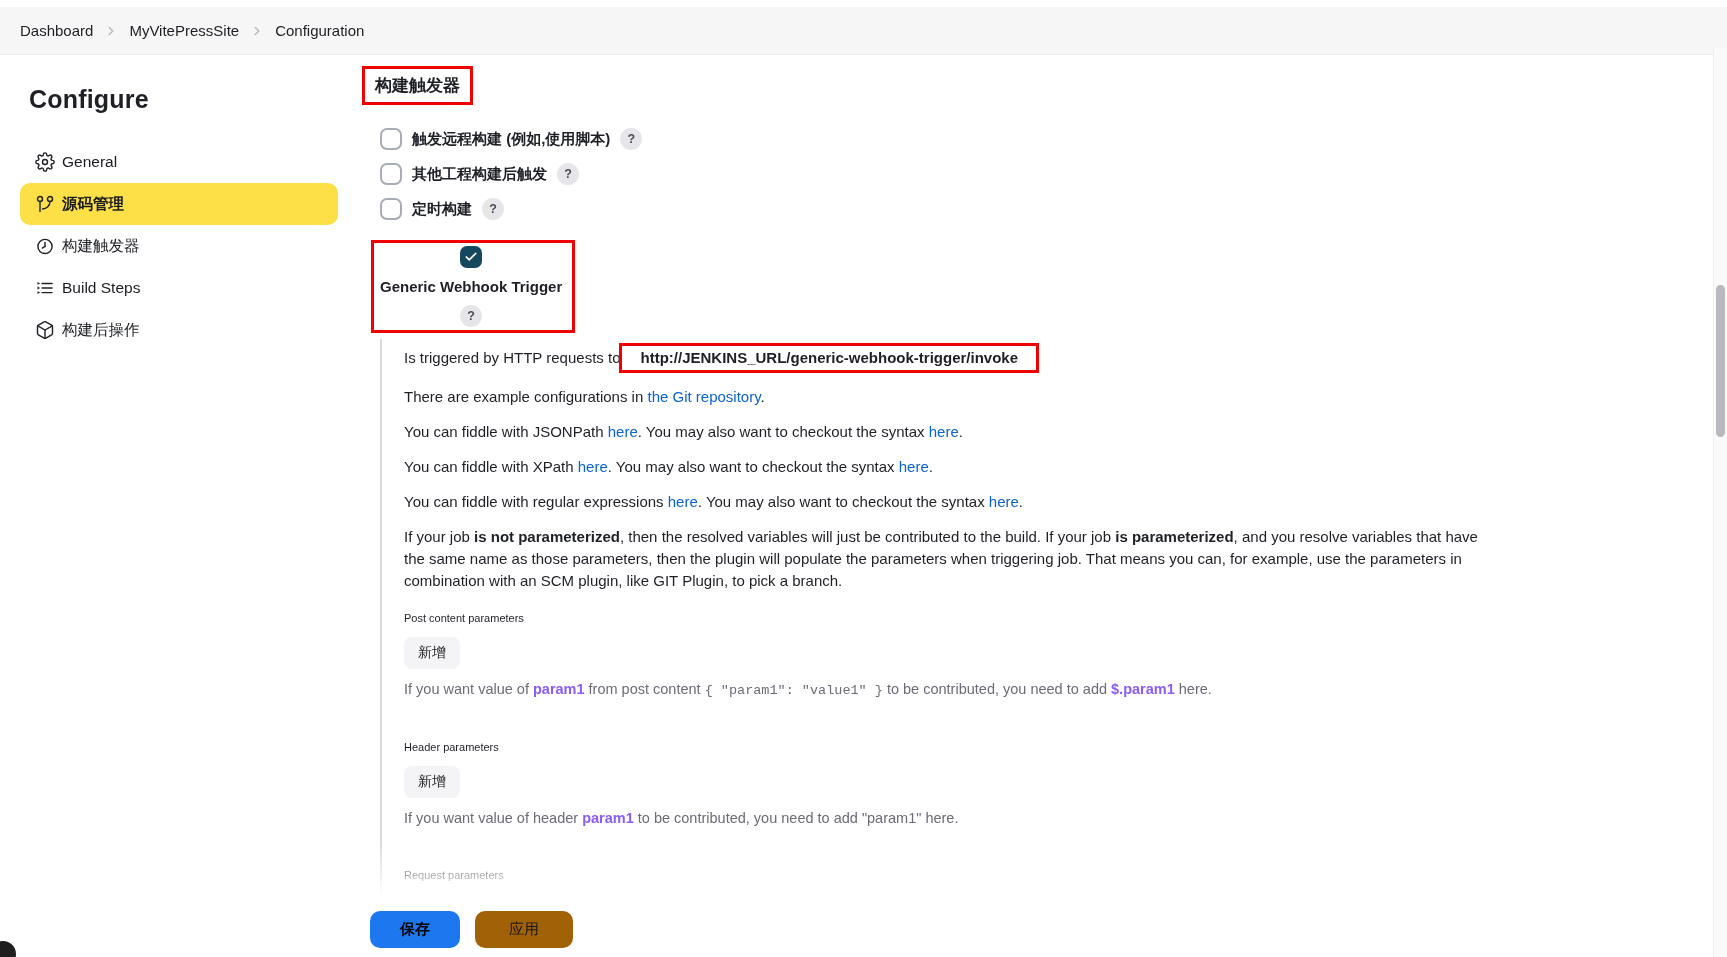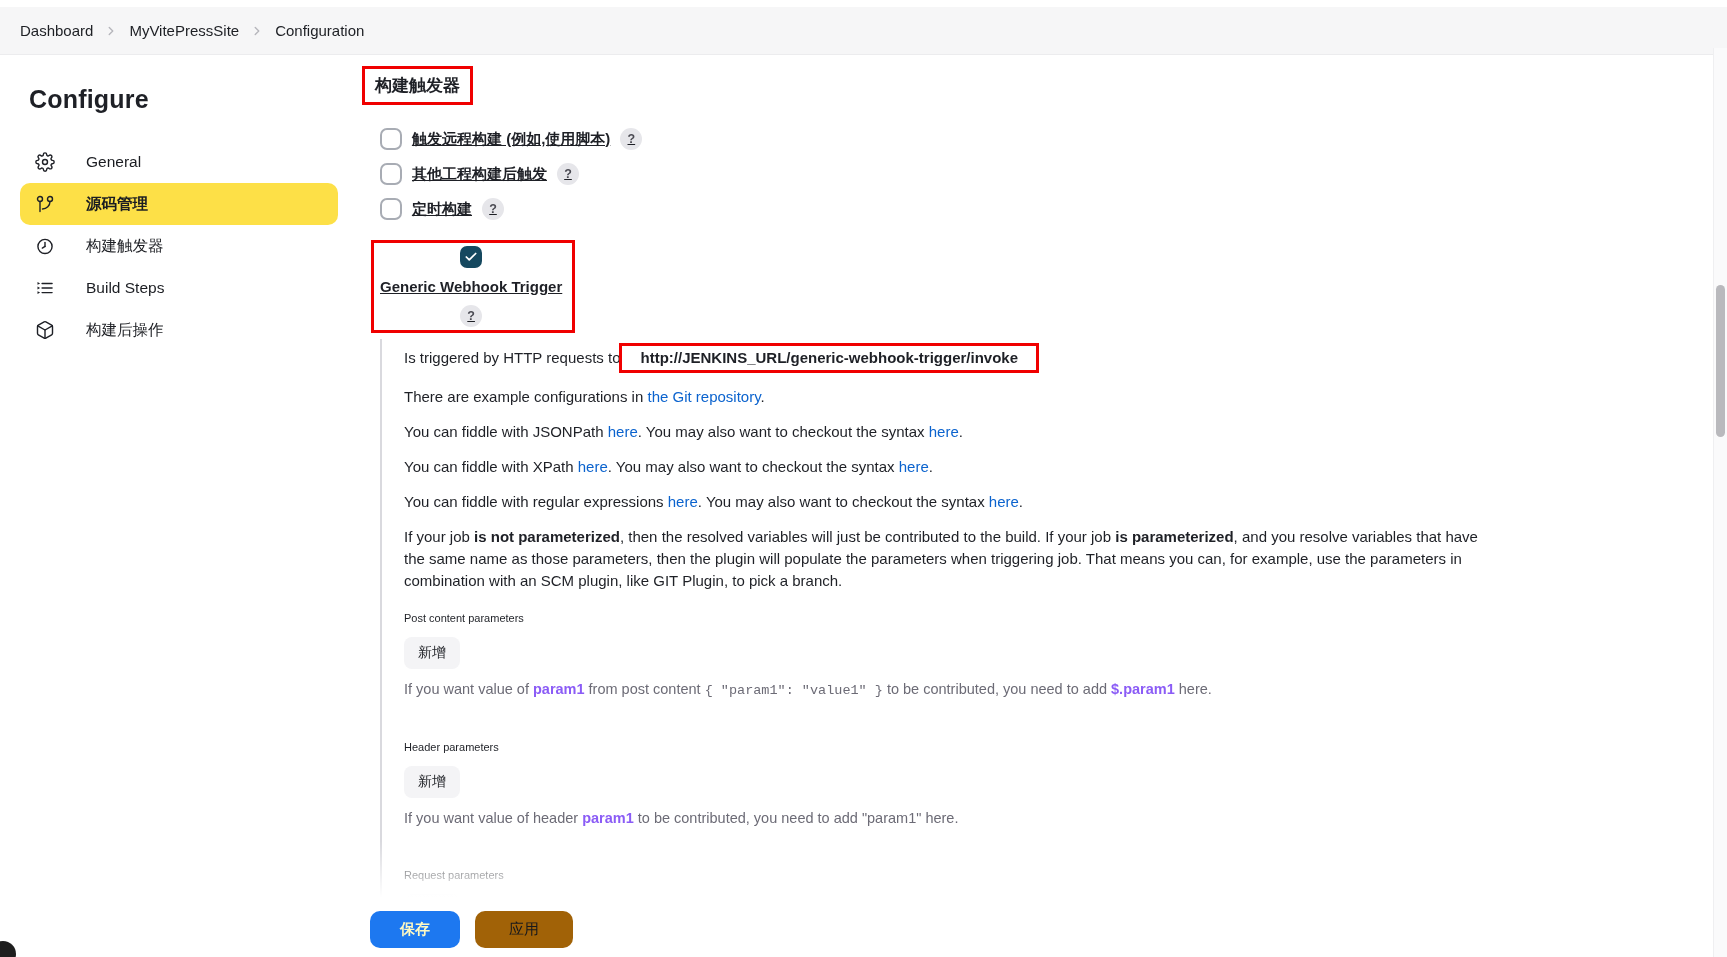--- a/index.html
+++ b/index.html
@@ -22,37 +22,37 @@
   .crumb-sep svg { width:14px; height:14px; }
 
   
   .layout { display:flex; height:909px; position:relative; }
 
   
   .sidebar { width:340px; flex:0 0 340px; padding-top:30px; }
   .sidebar h1 { font-size:25px; font-weight:700; margin-left:29px; letter-spacing:0.2px; }
   .side-list { list-style:none; margin:27px 2px 0 20px; }
   .side-item {
-    height:42px; display:flex; align-items:center; gap:31px;
+    height:42px; display:flex; align-items:center; gap:7px;
     padding:0 14px; border-radius:10px; cursor:pointer; font-size:15.5px; color:#1b1d22;
   }
   .side-item.active { background:#fde047; font-weight:700; }
   .side-item .ic { width:21px; height:21px; display:flex; align-items:center; justify-content:center; }
   .side-item svg { width:20px; height:20px; stroke:#1f2127; fill:none; stroke-width:1.7; stroke-linecap:round; stroke-linejoin:round; }
 
   
   .content { flex:1; padding:11px 0 0 22px; position:relative; }
 
   .section-title-box {
     display:inline-block; border:3px solid var(--red); padding:5px 10px; margin-left:0;
   }
   .section-title { font-size:17px; font-weight:700; }
 
   .triggers { margin-top:22px; }
-  .trigger-row { display:flex; align-items:center; gap:10px; height:24px; margin-bottom:11px; margin-left:18px;text-decoration:underline; }
+  .trigger-row { display:flex; align-items:center; gap:10px; height:24px; margin-bottom:11px; margin-left:18px; }
   .cbx {
     width:22px; height:22px; border:2px solid #a8acb4; border-radius:7px; background:#fff;
     flex:0 0 22px; cursor:pointer; display:flex; align-items:center; justify-content:center;
   }
   .trigger-row.checked .cbx { background:var(--check); border-color:var(--check); }
   .cbx svg { width:14px; height:14px; stroke:#fff; stroke-width:3; fill:none; stroke-linecap:round; stroke-linejoin:round; display:none; }
   .trigger-row.checked .cbx svg { display:block; }
   .trigger-label { font-size:15px; font-weight:600; cursor:pointer; }
   .help-badge {
     width:22px; height:22px; border-radius:50%; background:#e6e6ea; color:#4a4a52;
@@ -91,21 +91,21 @@
   .fade {
     position:absolute; left:340px; right:14px; bottom:52px; height:64px; z-index:5;
     background:linear-gradient(to bottom, rgba(255,255,255,0), #ffffff 88%);
     pointer-events:none;
   }
   .footerbar {
     position:absolute; left:340px; right:14px; bottom:0; height:56px; background:#ffffff; z-index:6;
     display:flex; align-items:center; gap:15px; padding-left:30px;
   }
   .btn { height:37px; border:none; border-radius:10px; font-size:15px; cursor:pointer; font-family:inherit; }
-  .btn-save { background:var(--accent); color:#fef9c3; width:90px; font-weight:600; }
+  .btn-save { background:var(--accent); color:#000000; width:90px; font-weight:600; }
   .btn-apply { background:#a16207; color:#16181d; width:98px; }
 
   
   .scroll-track {
     position:absolute; right:0; top:48px; bottom:0; width:14px;
     background:#fafafb; border-left:1px solid #efeff1; z-index:7;
   }
   .scroll-thumb {
     position:absolute; top:237px; left:2px; width:9px; height:152px;
     background:#b9b9bd; border-radius:5px; cursor:pointer;

